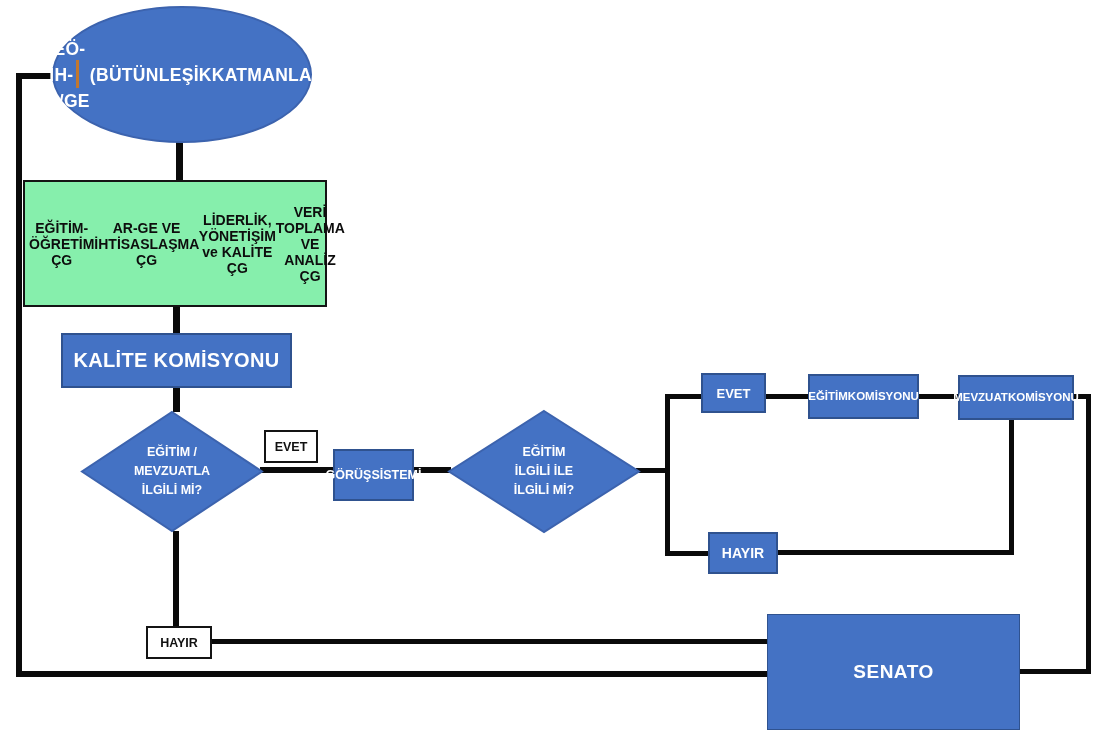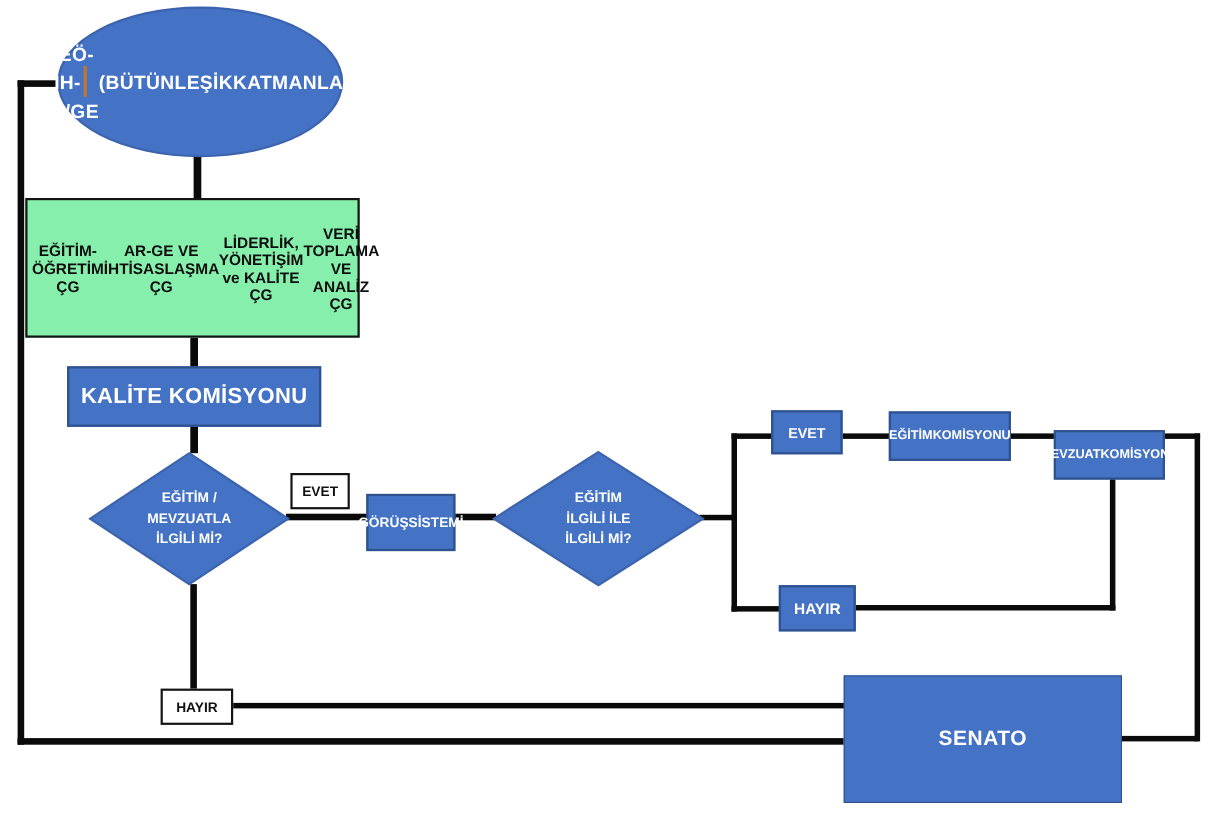--- a/index.html
+++ b/index.html
@@ -106,21 +106,21 @@
 
   <div class="node bluebox" style="left:701px;top:373px;width:65px;height:40px;font-size:13px">
     <div>EVET</div>
   </div>
 
   <div class="node bluebox smallcaps2" style="left:808px;top:374px;width:111px;height:45px">
     <div>EĞİTİM</div>
     <div>KOMİSYONU</div>
   </div>
 
-  <div class="node bluebox smallcaps2" style="left:958px;top:391px;width:101px;height:45px">
+  <div class="node bluebox smallcaps2" style="left:958px;top:375px;width:116px;height:45px">
     <div>MEVZUAT</div>
     <div>KOMİSYONU</div>
   </div>
 
   <div class="node bluebox" style="left:708px;top:532px;width:70px;height:42px;font-size:14px">
     <div>HAYIR</div>
   </div>
 
   <div class="node whitebox tag" style="left:146px;top:626px;width:66px;height:33px">
     <div>HAYIR</div>

